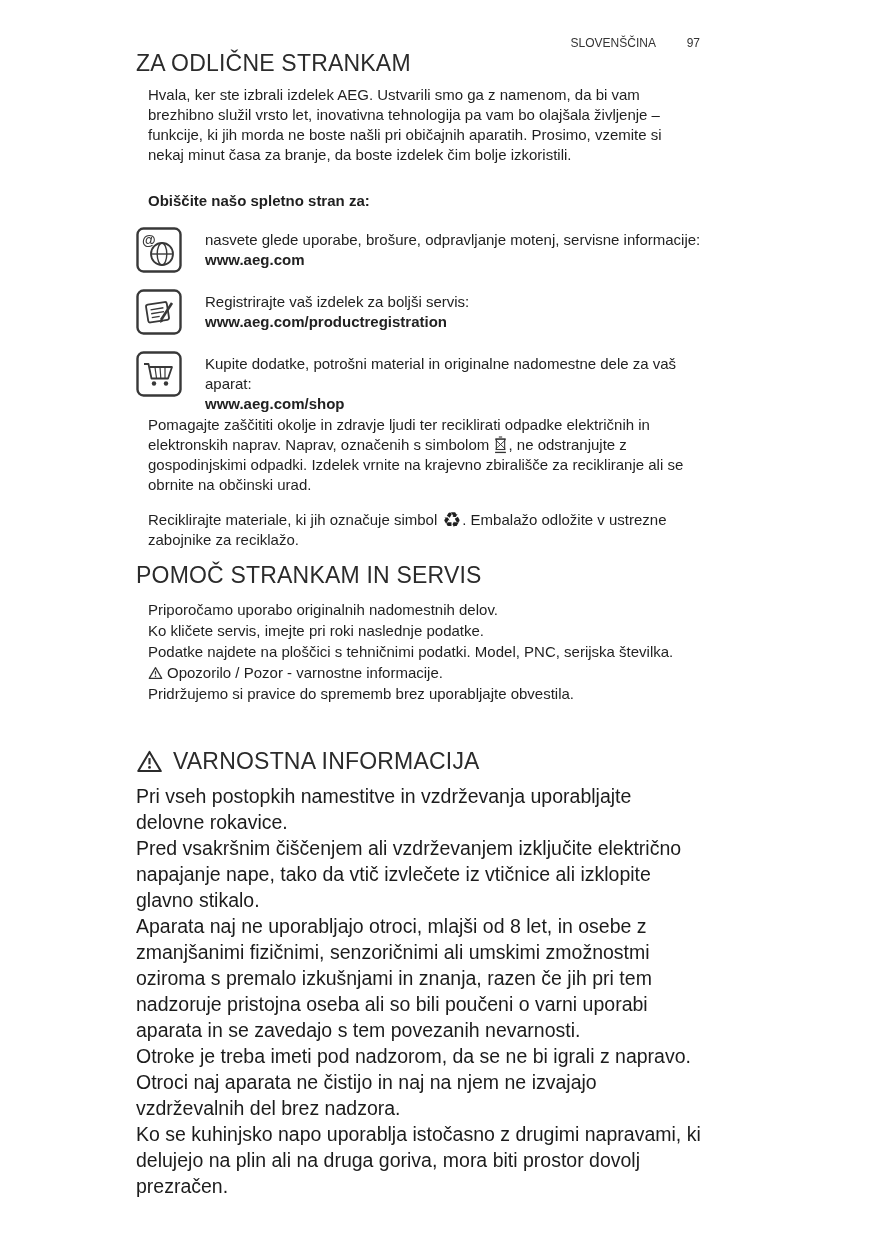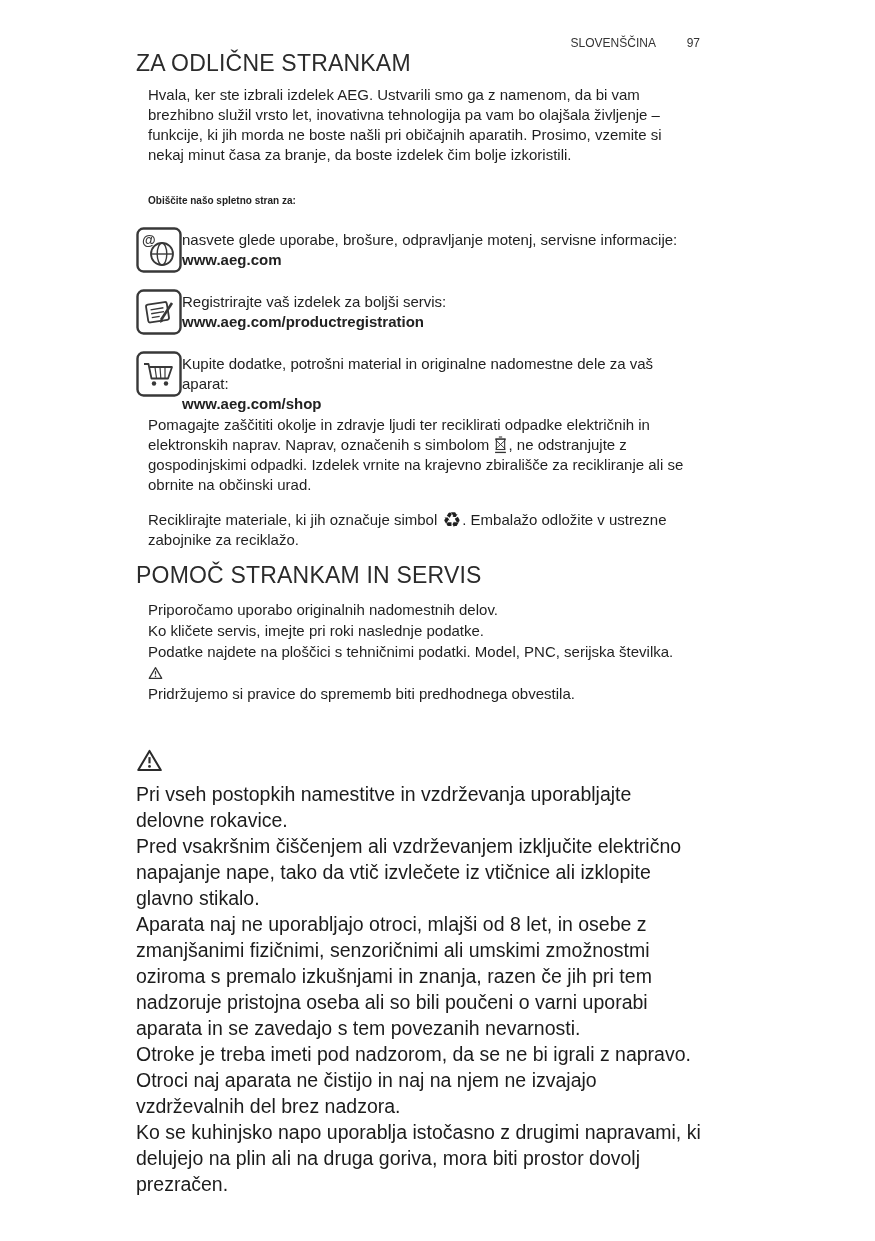--- a/index.html
+++ b/index.html
@@ -36,34 +36,34 @@
   .body-text {
     font-size: 15px;
     line-height: 20px;
     color: #1f1f1f;
     margin: 12px;
   }
   .intro { margin-top: 8px; }
   .visit-heading {
     margin-top: 26px;
     font-weight: bold;
-    font-size: 10px;
+    font-size: 15px;
   }
   .link-row {
     display: flex;
     align-items: flex-start;
     margin-top: 16px;
   }
   .icon-box {
     flex: 0 0 auto;
     width: 46px;
     height: 46px;
   }
   .link-text {
-    margin-left: 0;
+    margin-left: 23px;
     padding-top: 3px;
     font-size: 15px;
     line-height: 20px;
   }
   .link-text .url { font-weight: bold; }
   .env-p { margin-top: 9px; }
   .env-p2 { margin-top: 1px; }
   .sym-recycle {
     font-size: 21px;
     line-height: 1;
@@ -179,31 +179,32 @@
     <h1 class="sec-title t-service">POMOČ STRANKAM IN SERVIS</h1>
     <div class="service-lines body-text">
       <p>Priporočamo uporabo originalnih nadomestnih delov.</p>
       <p>Ko kličete servis, imejte pri roki naslednje podatke.</p>
       <p>Podatke najdete na ploščici s tehničnimi podatki. Model, PNC, serijska številka.</p>
       <p>
         <svg class="warn-inline-icon" viewBox="0 0 24 22" width="15" height="14">
             <path d="M12 2.5 L22 19.5 H2 Z" fill="none" stroke="#333" stroke-width="2" stroke-linejoin="round"></path>
             <line x1="12" y1="8" x2="12" y2="13.5" stroke="#333" stroke-width="2"></line>
             <circle cx="12" cy="16.3" r="1.3" fill="#333"></circle>
-          </svg>
+          </svg><span>Opozorilo / Pozor - varnostne informacije.</span>
       </p>
-      <p>Pridržujemo si pravice do sprememb biti predhodnega obvestila.</p>
+      <p>Pridržujemo si pravice do sprememb brez uporabljajte obvestila.</p>
     </div>
 
     <div class="safety-title-row">
       <svg class="tri" viewBox="0 0 24 22" width="27" height="25">
           <path d="M12 2.5 L22 19.5 H2 Z" fill="none" stroke="#2b2b2b" stroke-width="1.8" stroke-linejoin="round"></path>
           <line x1="12" y1="8" x2="12" y2="13.5" stroke="#2b2b2b" stroke-width="1.9"></line>
           <circle cx="12" cy="16.3" r="1.25" fill="#2b2b2b"></circle>
         </svg>
+      <h1 class="sec-title">VARNOSTNA INFORMACIJA</h1>
     </div>
     <div class="safety-text">
       <p>Pri vseh postopkih namestitve in vzdrževanja uporabljajte delovne rokavice.</p>
       <p>Pred vsakršnim čiščenjem ali vzdrževanjem izključite električno napajanje nape, tako da vtič izvlečete iz vtičnice ali izklopite glavno stikalo.</p>
       <p>Aparata naj ne uporabljajo otroci, mlajši od 8 let, in osebe z zmanjšanimi fizičnimi, senzoričnimi ali umskimi zmožnostmi oziroma s premalo izkušnjami in znanja, razen če jih pri tem nadzoruje pristojna oseba ali so bili poučeni o varni uporabi aparata in se zavedajo s tem povezanih nevarnosti.</p>
       <p>Otroke je treba imeti pod nadzorom, da se ne bi igrali z napravo.</p>
       <p>Otroci naj aparata ne čistijo in naj na njem ne izvajajo vzdrževalnih del brez nadzora.</p>
       <p>Ko se kuhinjsko napo uporablja istočasno z drugimi napravami, ki delujejo na plin ali na druga goriva, mora biti prostor dovolj prezračen.</p>
     </div>
 

